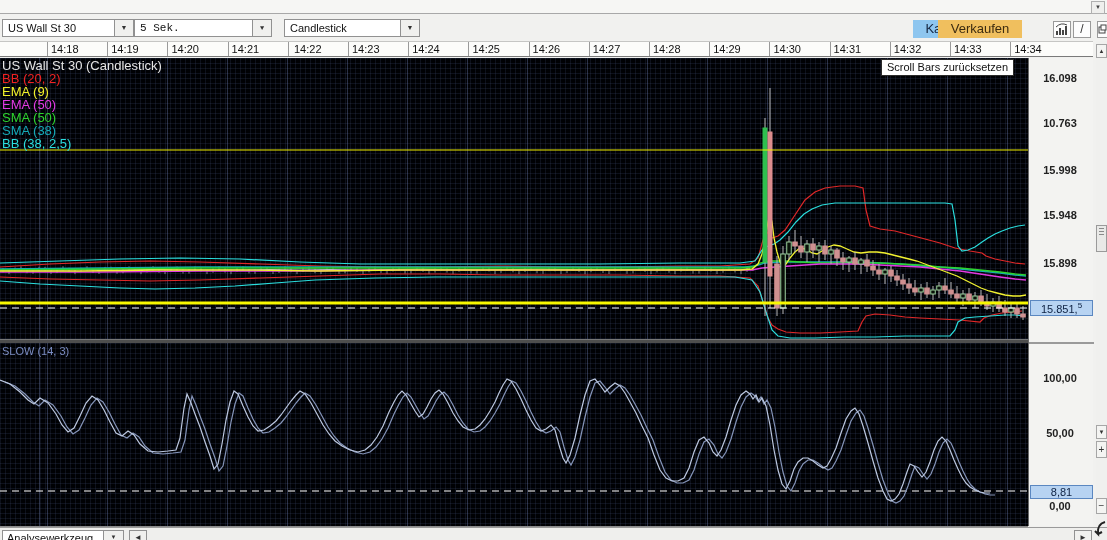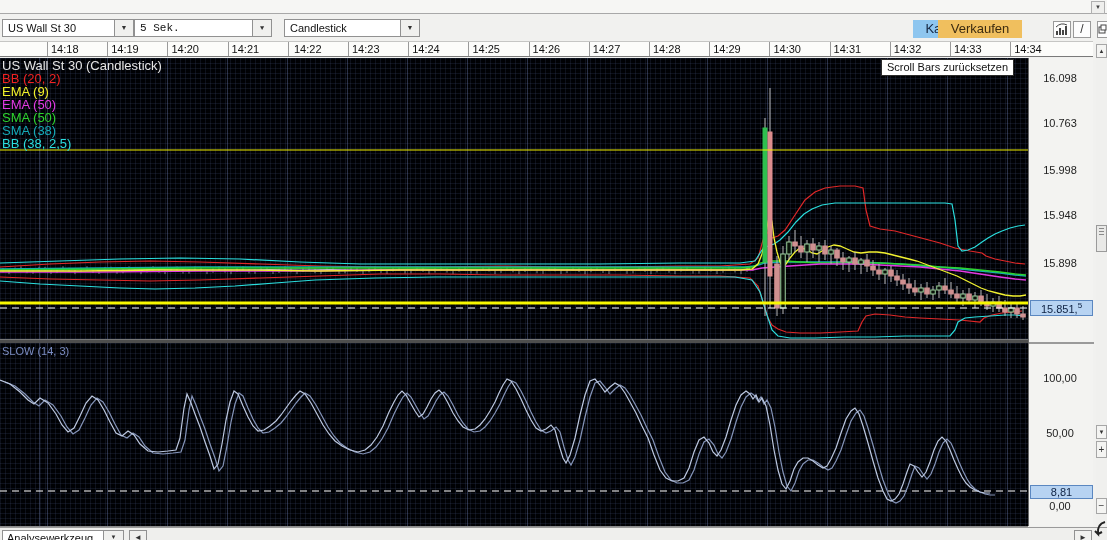--- a/index.html
+++ b/index.html
@@ -39,21 +39,21 @@
   #grid-stoch{top:285px;height:183px;}
   #chart svg{position:absolute;left:0;top:0;}
   #legend{position:absolute;left:2px;top:1px;}
   .leg{font-size:13px;line-height:13px;white-space:nowrap;}
   #slowlabel{position:absolute;left:2px;top:287px;font-size:11px;}
   
   #tooltip{position:absolute;left:881px;top:59px;background:#ffffff;border:1px solid #2a2a2a;
            font-size:11px;color:#111;padding:1px 5px 2px 5px;white-space:nowrap;z-index:30;}
   
   #paxis{position:absolute;left:1028px;top:58px;width:65px;height:468px;background:#f3f3f1;border-left:1px solid #6a6a6a;box-sizing:border-box;}
-  .plabel{position:absolute;left:0;width:62px;text-align:center;font-size:11px;color:#222;}
+  .plabel{position:absolute;left:0;width:62px;text-align:center;font-size:11px;color:#222;font-weight:bold;}
   .badge{position:absolute;left:1px;width:61px;text-align:center;font-size:11px;color:#0d2142;
          background:#b7d3f2;border:1px solid #5b87c0;}
   .badge sup{font-size:8px;}
   #paxis-div{position:absolute;left:0;top:284px;width:65px;height:2px;background:#9a9a9a;}
   
   #vscroll{position:absolute;left:1096px;top:41px;width:11px;height:499px;background:#f0f0ee;}
   .sbtn{position:absolute;left:0;width:11px;background:#f4f4f2;border:1px solid #a6a6a6;box-sizing:border-box;
         text-align:center;color:#333;cursor:pointer;}
   #sthumb{position:absolute;left:0;top:184px;width:11px;height:27px;background:#e9e9e7;border:1px solid #9a9a9a;box-sizing:border-box;cursor:grab;}
   #sthumb i{display:block;height:1px;background:#8a8a8a;margin:2px 2px 0 2px;}

